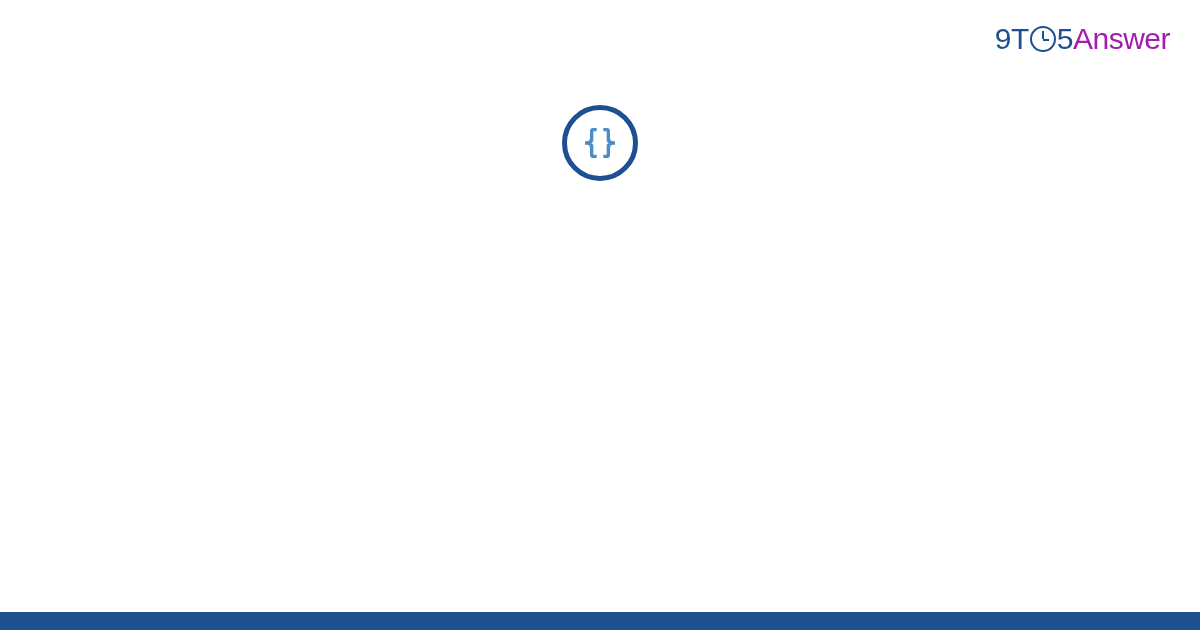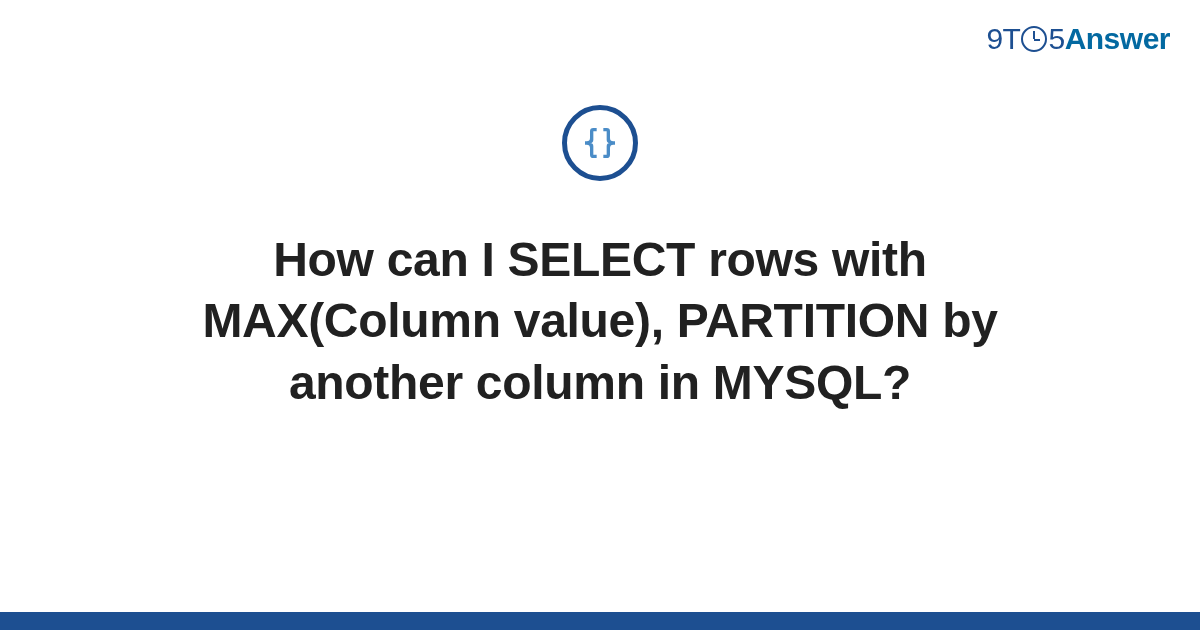--- a/index.html
+++ b/index.html
@@ -58,22 +58,22 @@
       height: 2px;
       background: #1d4f91;
       top: 11px;
       left: 50%;
     }
     .logo-5 {
       color: #1d4f91;
       font-weight: 500;
     }
     .logo-answer {
-      color: #0369a1;
-      font-weight: 700;
+      color: #a21caf;
+      font-weight: 400;
     }
     .content {
       position: absolute;
       top: 105px;
       left: 0;
       right: 0;
       display: flex;
       flex-direction: column;
       align-items: center;
     }
@@ -115,16 +115,15 @@
 <div class="logo">
   <span class="logo-9t">9T</span><span class="logo-clock"></span><span class="logo-5">5</span><span class="logo-answer">Answer</span>
 </div>
 
 <div class="content">
   <div class="badge-icon">
     <svg viewBox="0 0 24 24">
       <path fill="#4a8cc7" d="M8,3A2,2 0 0,0 6,5V9A2,2 0 0,1 4,11H3V13H4A2,2 0 0,1 6,15V19A2,2 0 0,0 8,21H10V19H8V14A2,2 0 0,0 6,12A2,2 0 0,0 8,10V5H10V3M16,3A2,2 0 0,1 18,5V9A2,2 0 0,0 20,11H21V13H20A2,2 0 0,0 18,15V19A2,2 0 0,1 16,21H14V19H16V14A2,2 0 0,1 18,12A2,2 0 0,1 16,10V5H14V3H16Z"></path>
     </svg>
   </div>
-  <h1 class="title">How can I SELECT rows with MAX(Column value), PARTITION by another column in MYSQL?</h1>
 </div>
 
 <div class="footer-bar"></div>
 
 </body></html>

